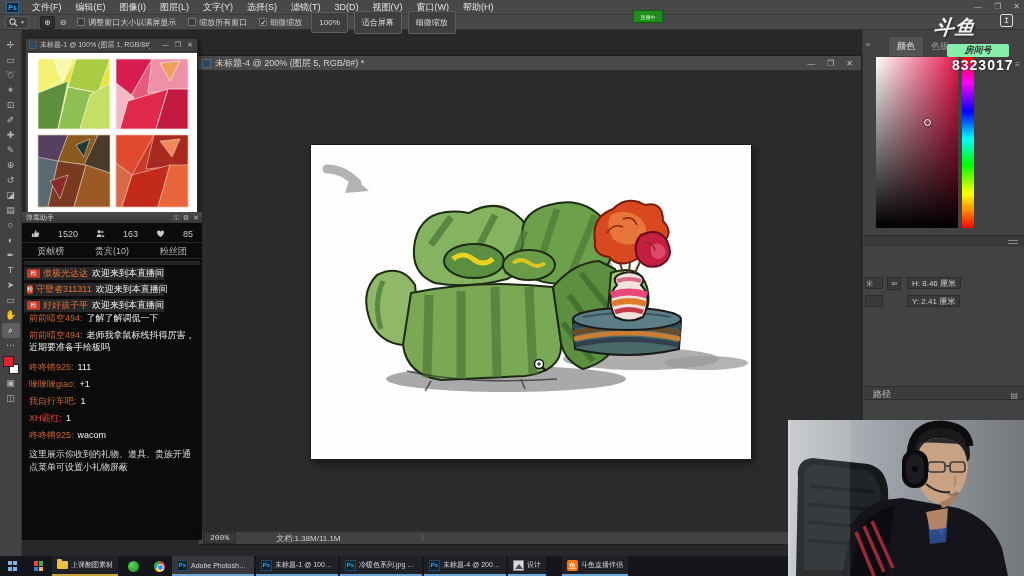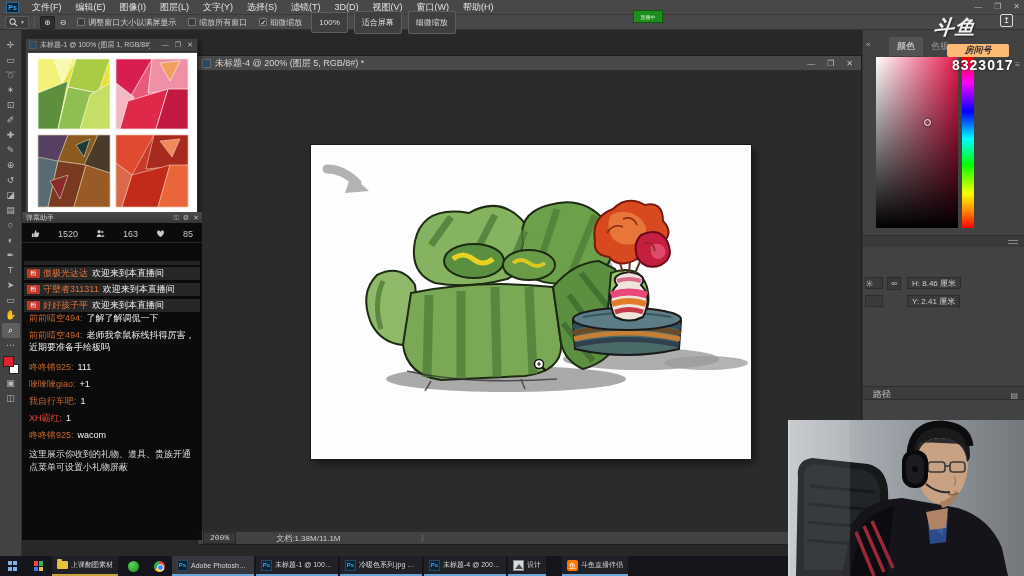--- a/index.html
+++ b/index.html
@@ -36,21 +36,21 @@
   
   .live-badge { position:absolute; left:633px; top:10px; width:30px; height:13px; background:#1e8f1e;
                 border:1px solid #0c5c0c; z-index:7; color:#dffcdc; font-size:5px; text-align:center;
                 line-height:12px; overflow:hidden; }
   .douyu-logo { position:absolute; left:934px; top:14px; z-index:8; color:#f2f2f2; font-weight:bold;
                 font-style:italic; font-size:20px; letter-spacing:1px; text-shadow:1px 1px 2px #222;
                 transform:skewX(-6deg); }
   .douyu-share { position:absolute; left:1000px; top:14px; z-index:8; width:13px; height:13px;
                  border:1px solid #ddd; border-radius:2px; color:#eee; font-size:8px; line-height:12px;
                  text-align:center; }
-  .room-label { position:absolute; left:947px; top:44px; width:62px; height:13px; background:#fdba74;
+  .room-label { position:absolute; left:947px; top:44px; width:62px; height:13px; background:#86efac;
                 border-radius:2px; z-index:8; color:#333; font-weight:bold; font-style:italic;
                 font-size:9px; text-align:center; line-height:13px; }
   .room-number { position:absolute; left:952px; top:57px; z-index:8; color:#fff; font-weight:bold;
                  font-size:14px; letter-spacing:1px; text-shadow:0 0 3px rgba(0,0,0,.6); }
 
   
   .toolbar { position:absolute; left:0; top:30px; width:22px; height:546px; background:#424242;
              border-right:1px solid #333; z-index:2; display:flex; flex-direction:column; align-items:center; }
   .tool { width:18px; height:15px; color:#b8b8b8; font-size:9px; line-height:15px; text-align:center; }
   .tool.selected { background:#5f5f5f; border-radius:2px; color:#fff; }
@@ -77,21 +77,21 @@
   .chat-header .hicons { margin-left:auto; margin-right:3px; display:flex; gap:4px; color:#bbb; font-size:7px; }
   .chat-stats { position:absolute; left:0; top:13px; width:100%; height:18px; display:flex;
                 align-items:center; justify-content:space-around; color:#c9c9c9;
                 border-bottom:1px solid #262626; }
   .stat { display:flex; align-items:center; gap:18px; }
   .stat svg { width:9px; height:9px; }
   .chat-tabs { position:absolute; left:0; top:32px; width:100%; height:15px; display:flex;
                justify-content:space-around; align-items:center; color:#bdbdbd;
                border-bottom:1px solid #262626; }
   .chat-cut { position:absolute; left:2px; top:49px; width:176px; height:4px; background:#252525; }
-  .welcome-row { position:absolute; left:2px; width:176px; height:13px; background:#272727;
+  .welcome-row { position:absolute; left:2px; width:140px; height:13px; background:#272727;
                  display:flex; align-items:center; }
   .fan-badge { width:13px; height:9px; background:#c0392b; border-radius:1px; color:#fff; font-size:6px;
                line-height:9px; text-align:center; margin:0 3px; }
   .w-name { color:#e0703a; margin-right:4px; white-space:nowrap; }
   .w-msg { color:#ececec; white-space:nowrap; }
   .chat-msgs { position:absolute; left:7px; top:100px; width:168px; }
   .cmsg { margin-bottom:5px; line-height:12px; }
   .cmsg .name { color:#c8652f; margin-right:4px; }
   .cmsg.red .name { color:#e8483a; }
   .cmsg .txt { color:#f2f2f2; }
@@ -471,20 +471,25 @@
           </svg>
         <span>163</span>
       </span>
       <span class="stat">
         <svg viewBox="0 0 10 10">
             <path d="M5 9 Q0.5 5.5 1.2 3 Q1.8 1 3.6 1.8 L5 3 L6.4 1.8 Q8.2 1 8.8 3 Q9.5 5.5 5 9 Z" fill="#c9c9c9"></path>
           </svg>
         <span>85</span>
       </span>
     </div>
+    <div class="chat-tabs">
+      <span>贡献榜</span>
+      <span>贵宾(10)</span>
+      <span>粉丝团</span>
+    </div>
     <div class="chat-cut"></div>
     <div class="welcome-row" style="top:55px">
       <span class="fan-badge">粉</span>
       <span class="w-name">傲极光达达</span>
       <span class="w-msg">欢迎来到本直播间</span>
     </div>
     <div class="welcome-row" style="top:71px">
       <span class="fan-badge">粉</span>
       <span class="w-name">守壁者311311</span>
       <span class="w-msg">欢迎来到本直播间</span>

